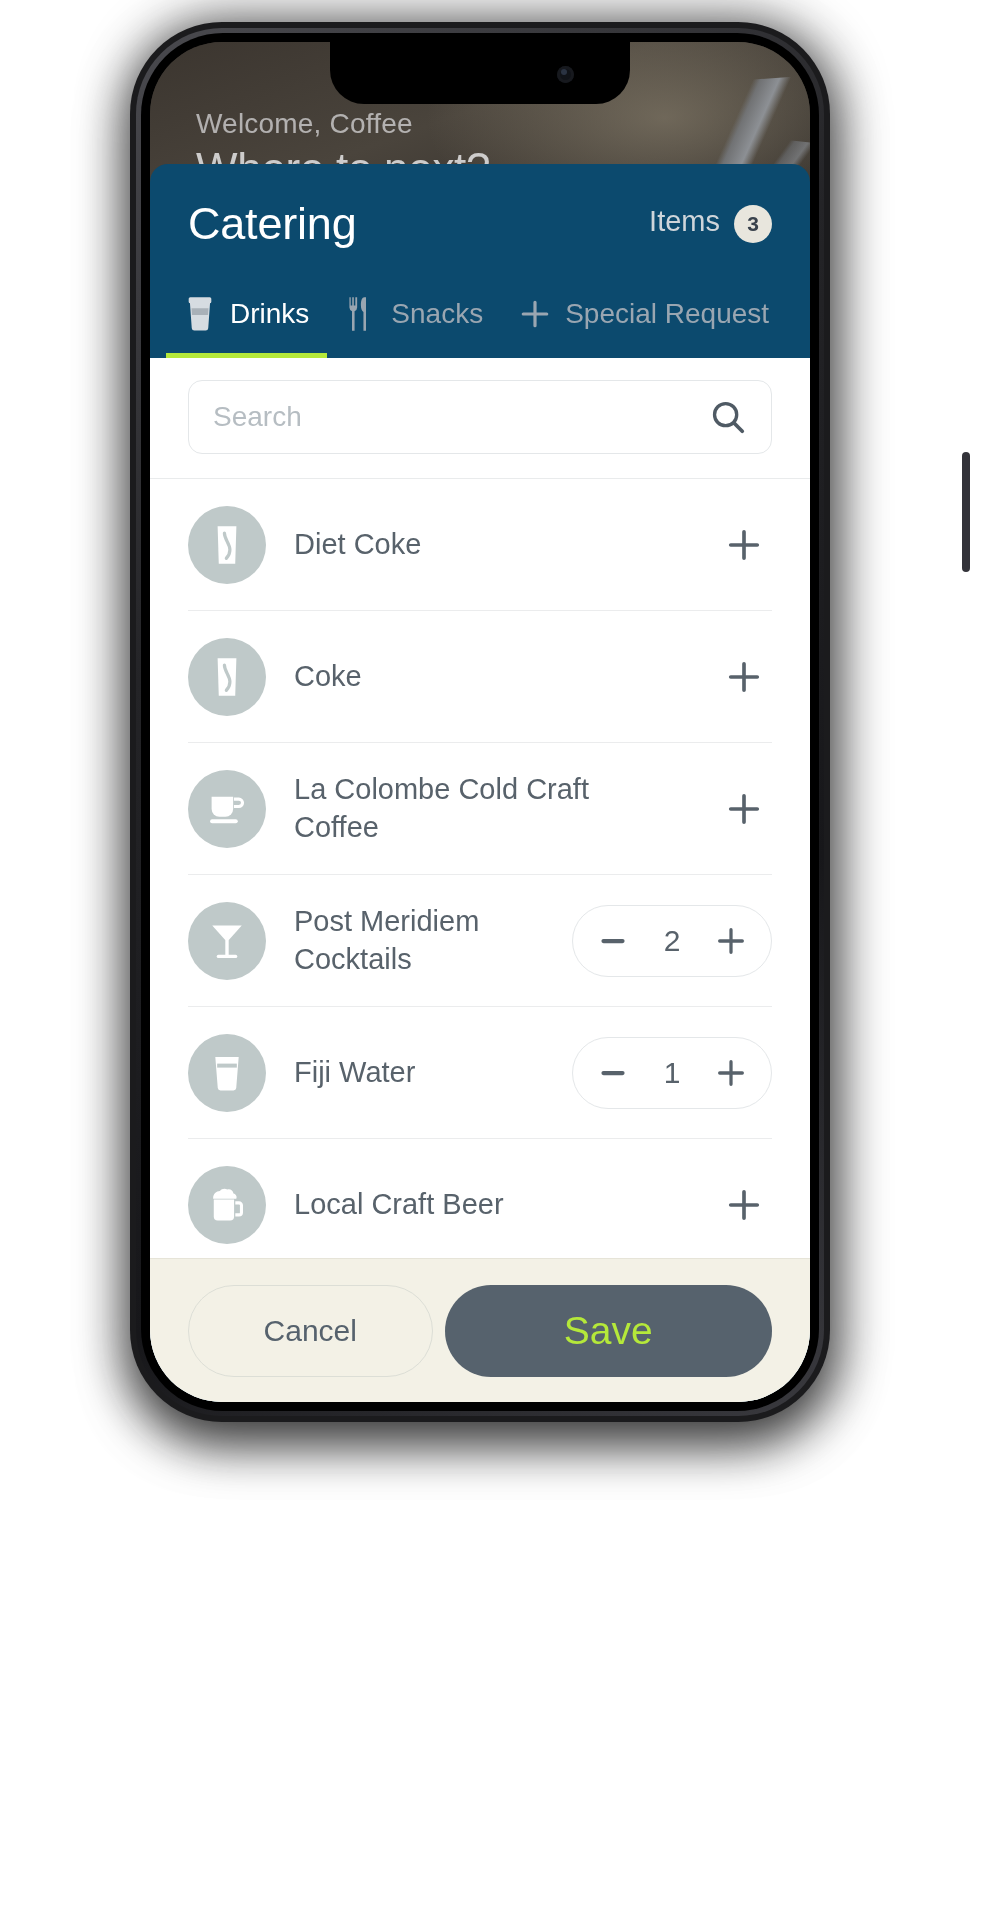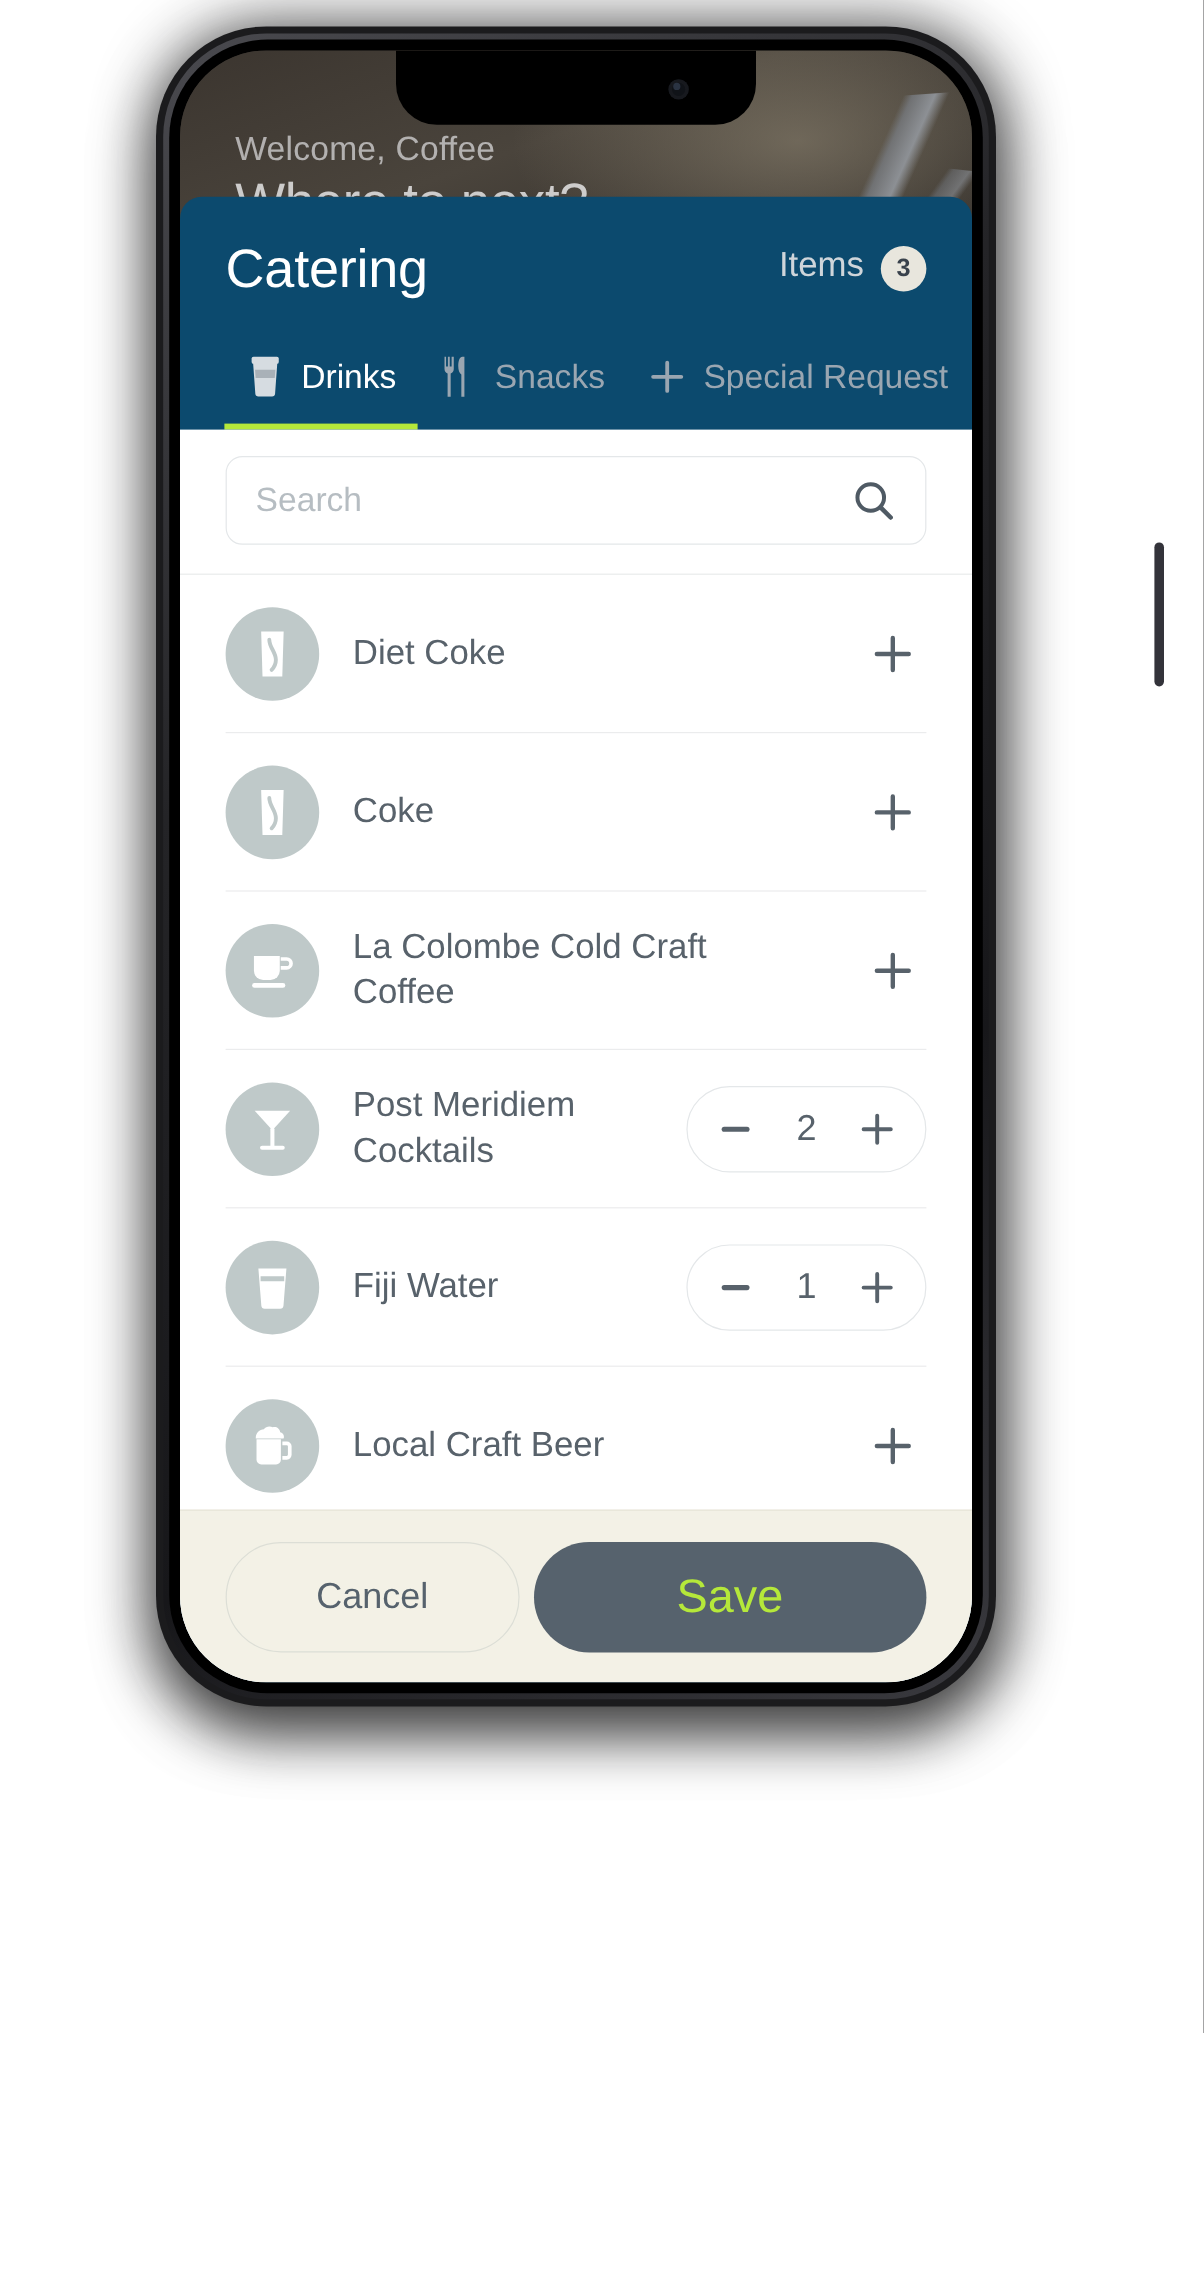--- a/index.html
+++ b/index.html
@@ -161,21 +161,21 @@
     display: flex;
     align-items: center;
     justify-content: center;
   }
 
   
   .tabs {
     display: flex;
     align-items: flex-end;
     height: 74px;
-    padding: 0 37px;
+    padding: 0 16px;
     flex: 0 0 auto;
   }
   .tab {
     display: flex;
     align-items: center;
     gap: 14px;
     height: 100%;
     padding: 0 18px 14px 18px;
     cursor: pointer;
     position: relative;

